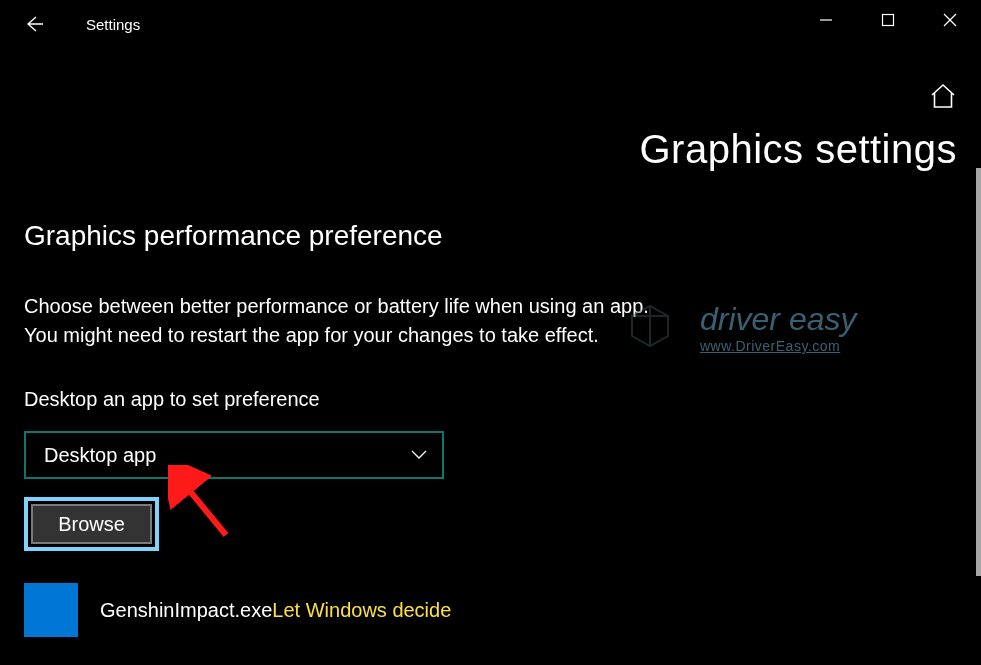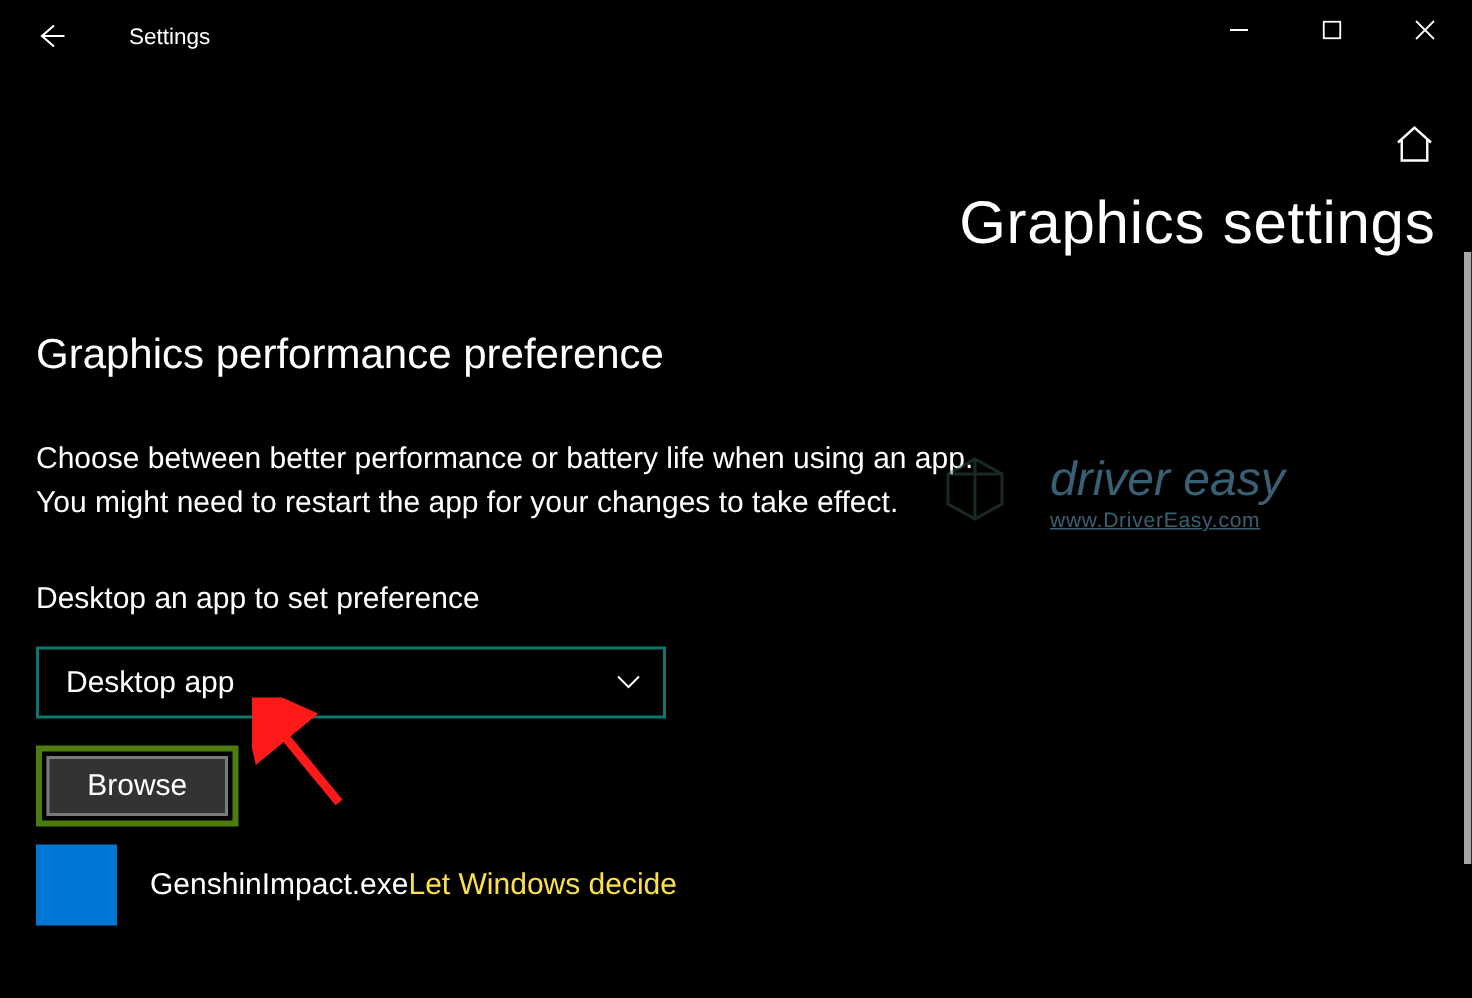--- a/index.html
+++ b/index.html
@@ -102,23 +102,23 @@
       padding: 0 14px 0 18px;
       cursor: pointer;
       margin-bottom: 18px;
     }
     .dropdown-text {
       font-size: 20px;
       font-weight: 400;
     }
     .browse-wrap {
       display: inline-block;
-      border: 4px solid #4d7c0f;
+      border: 4px solid #7dd3fc;
       padding: 3px;
-      margin-bottom: 12px;
+      margin-bottom: 32px;
       text-align: right;
     }
     .browse-btn {
       display: flex;
       align-items: center;
       justify-content: center;
       width: 121px;
       height: 40px;
       background: #333333;
       border: 2px solid #7a7a7a;

